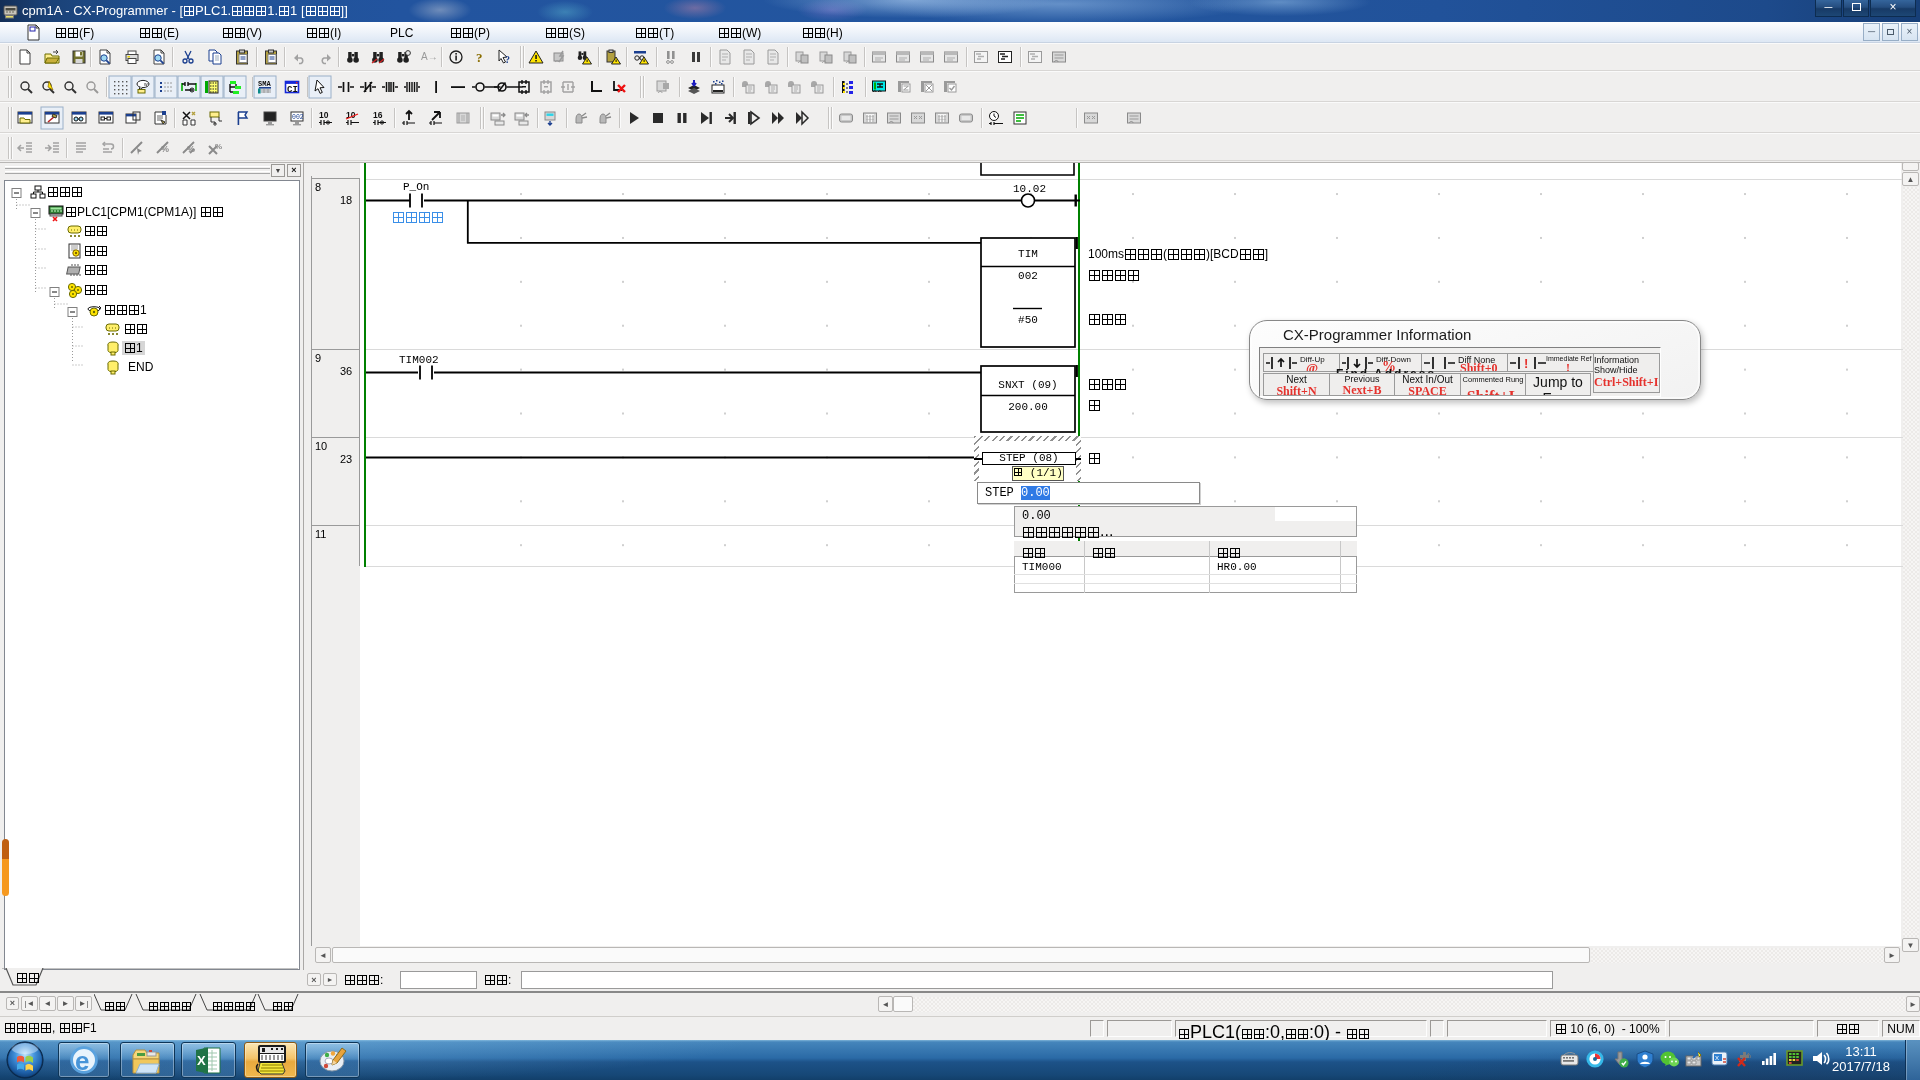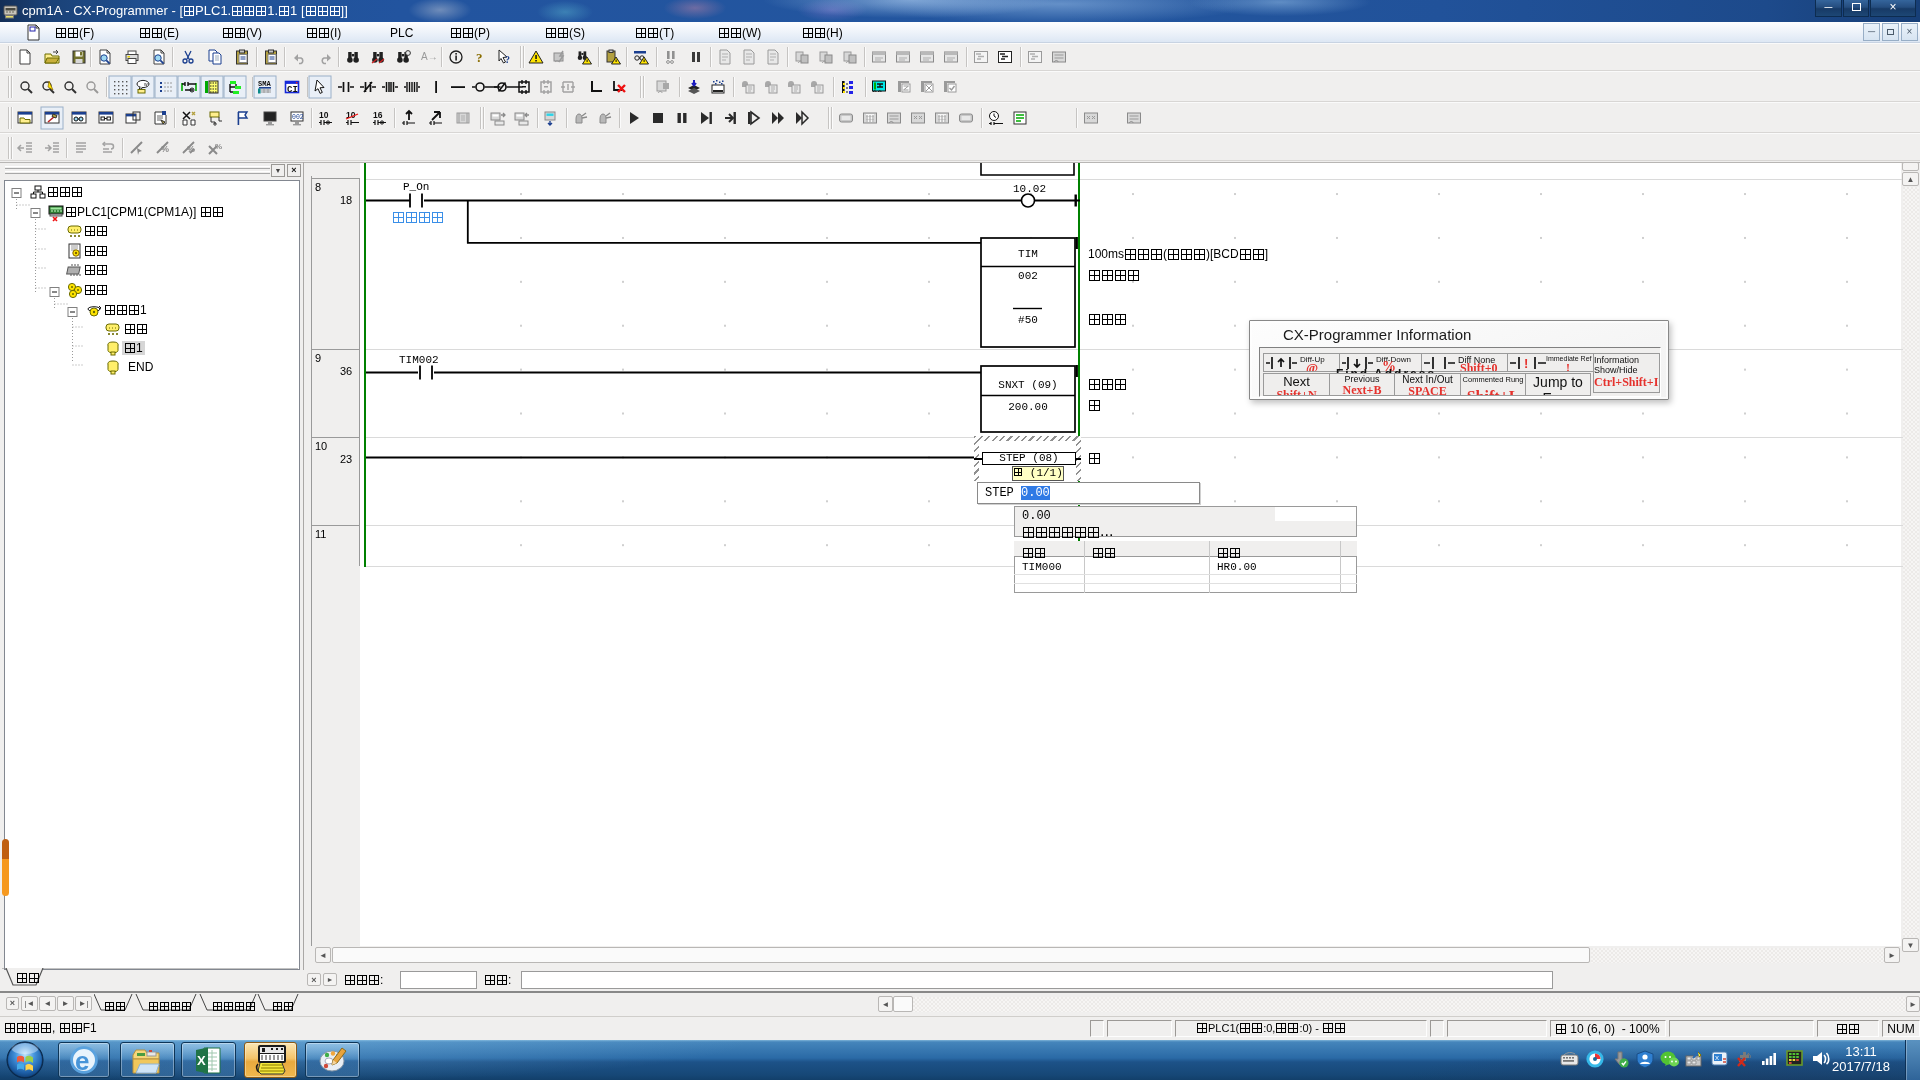--- a/index.html
+++ b/index.html
@@ -60,21 +60,21 @@
 
 #task{left:0;top:1040px;width:1920px;height:40px;
  background:radial-gradient(ellipse 700px 60px at 260px 0,rgba(140,200,240,.35),rgba(140,200,240,0) 70%),
  radial-gradient(ellipse 500px 50px at 1750px 40px,rgba(30,60,100,.5),rgba(30,60,100,0) 70%),
  linear-gradient(180deg,#7db3d8 0,#4585bb 2px,#2a6aa6 45%,#1d5288 55%,#164776 88%,#123f6a)}
 .tbtn{top:2px;height:36px;border-radius:3px;border:1px solid #0e3557;
  background:linear-gradient(180deg,rgba(190,225,250,.55),rgba(120,180,225,.25) 48%,rgba(60,120,180,.25) 52%,rgba(90,150,205,.35));box-shadow:inset 0 0 0 1px rgba(255,255,255,.35)}
 .tbtn.act{background:linear-gradient(180deg,#fbe6b4,#f4c46a 45%,#e8a93e 55%,#f0b84e);border-color:#8a5a16}
 #clock{color:#fff;text-align:center;font-size:13px}
 
-#info{left:1249px;top:320px;width:420px;height:80px;background:linear-gradient(160deg,#fdfdfd,#f2f2f2);border:1px solid #888;border-radius:1px;box-shadow:0 0 0 2px rgba(255,255,255,.6) inset,2px 3px 6px rgba(0,0,0,.25)}
+#info{left:1249px;top:320px;width:452px;height:80px;background:linear-gradient(160deg,#fdfdfd,#f2f2f2);border:1px solid #888;border-radius:18px;box-shadow:0 0 0 2px rgba(255,255,255,.6) inset,2px 3px 6px rgba(0,0,0,.25)}
 #info .tbl{left:9px;top:26px;width:402px;height:50px;background:#f0efee;border:1px solid;border-color:#808080 #fff #fff #808080}
 .icell{position:absolute;border:1px solid #9a9a9a;background:#efeeed;overflow:hidden}
 .red{color:#e5322d;font-family:"Liberation Serif",serif;font-weight:bold}
 </style></head>
 <body>
 <div class="ab" id="title">
  <div class="ab glow1"></div>
     <div class="ab glow2"></div>
  <svg class="ab" style="left:3px;top:3px" width="16" height="16" viewBox="0 0 16 16">
       <rect x="1" y="3" width="13" height="9" rx="1" fill="#c8c4ba" stroke="#555"></rect>
@@ -1113,21 +1113,21 @@
  <div class="ab" style="left:272px;top:4px"><i class="z s"></i><i class="z s"></i></div>
  <div class="ab sbtn" style="left:878px;top:3px;width:15px;height:16px;font-size:8px;line-height:15px">◄</div>
  <div class="ab thumb" style="left:893px;top:3px;width:20px;height:16px"></div>
  <div class="ab dither" style="left:913px;top:4px;width:993px;height:15px"></div>
  <div class="ab sbtn" style="left:1906px;top:3px;width:14px;height:16px;font-size:8px;line-height:15px">►</div>
 </div>
 <div class="ab" id="status">
  <div class="ab" style="left:4px;top:4px"><i class="z"></i><i class="z"></i><i class="z"></i><i class="z"></i>, <i class="z"></i><i class="z"></i>F1</div>
  <div class="ab scell" style="left:1090px;width:14px"></div>
  <div class="ab scell" style="left:1107px;width:65px"></div>
- <div class="ab scell" style="left:1175px;width:252px;padding:1px 20px;font-size:11px"><i class="z"></i>PLC1(<i class="z"></i><i class="z"></i>:0,<i class="z"></i><i class="z"></i>:0) - <i class="z"></i><i class="z"></i></div>
+ <div class="ab scell" style="left:1175px;width:252px;padding:1px 2px;font-size:18px"><i class="z"></i>PLC1(<i class="z"></i><i class="z"></i>:0,<i class="z"></i><i class="z"></i>:0) - <i class="z"></i><i class="z"></i></div>
  <div class="ab scell" style="left:1430px;width:14px"></div>
  <div class="ab scell" style="left:1447px;width:100px"></div>
  <div class="ab scell" style="left:1550px;width:116px;padding:1px 4px;font-size:12px"><i class="z"></i> 10 (6, 0)&nbsp; - 100%</div>
  <div class="ab scell" style="left:1669px;width:145px"></div>
  <div class="ab scell" style="left:1817px;width:62px;padding:1px 4px;font-size:12px;text-align:center"><i class="z"></i><i class="z"></i></div>
  <div class="ab scell" style="left:1882px;width:38px;padding:1px 2px;font-size:12px;text-align:center">NUM</div>
 </div>
 <div class="ab" id="task">
  <svg class="ab" style="left:5px;top:1px" width="40" height="38" viewBox="0 0 40 38">
   <defs>
@@ -1329,21 +1329,21 @@
         </svg>
    <div class="ab" style="left:38px;top:1px;font-size:7px;color:#111;white-space:nowrap">Immediate Ref</div>
    <div class="ab red" style="left:58px;top:7px;font-size:12px">!</div>
   </div>
   <div class="ab icell" style="left:333px;top:5px;width:67px;height:40px;">
    <div style="font-size:9px;margin-top:1px;color:#111">Information<br>Show/Hide</div>
    <div class="red" style="font-size:12px">Ctrl+Shift+I</div>
   </div>
   <div class="ab" style="left:6px;top:19px;width:240px;height:8px;overflow:hidden;font-size:12px;font-weight:bold;color:#111;text-align:center;letter-spacing:2px">Find Address</div>
   <div class="ab icell" style="left:3px;top:25px;width:67px;height:23px;text-align:center">
-   <div style="font-size:13px;color:#111">Next</div>
+   <div style="font-size:10px;color:#111">Next</div>
         <div class="red" style="font-size:12px;margin-top:-1px">Shift+N</div>
   </div>
   <div class="ab icell" style="left:69px;top:25px;width:66px;height:23px;text-align:center">
    <div style="font-size:9px;color:#111">Previous</div>
         <div class="red" style="font-size:12px;margin-top:-1px">Next+B</div>
   </div>
   <div class="ab icell" style="left:134px;top:25px;width:67px;height:23px;text-align:center">
    <div style="font-size:10px;color:#111">Next In/Out</div>
         <div class="red" style="font-size:12px;margin-top:-1px">SPACE</div>
   </div>

